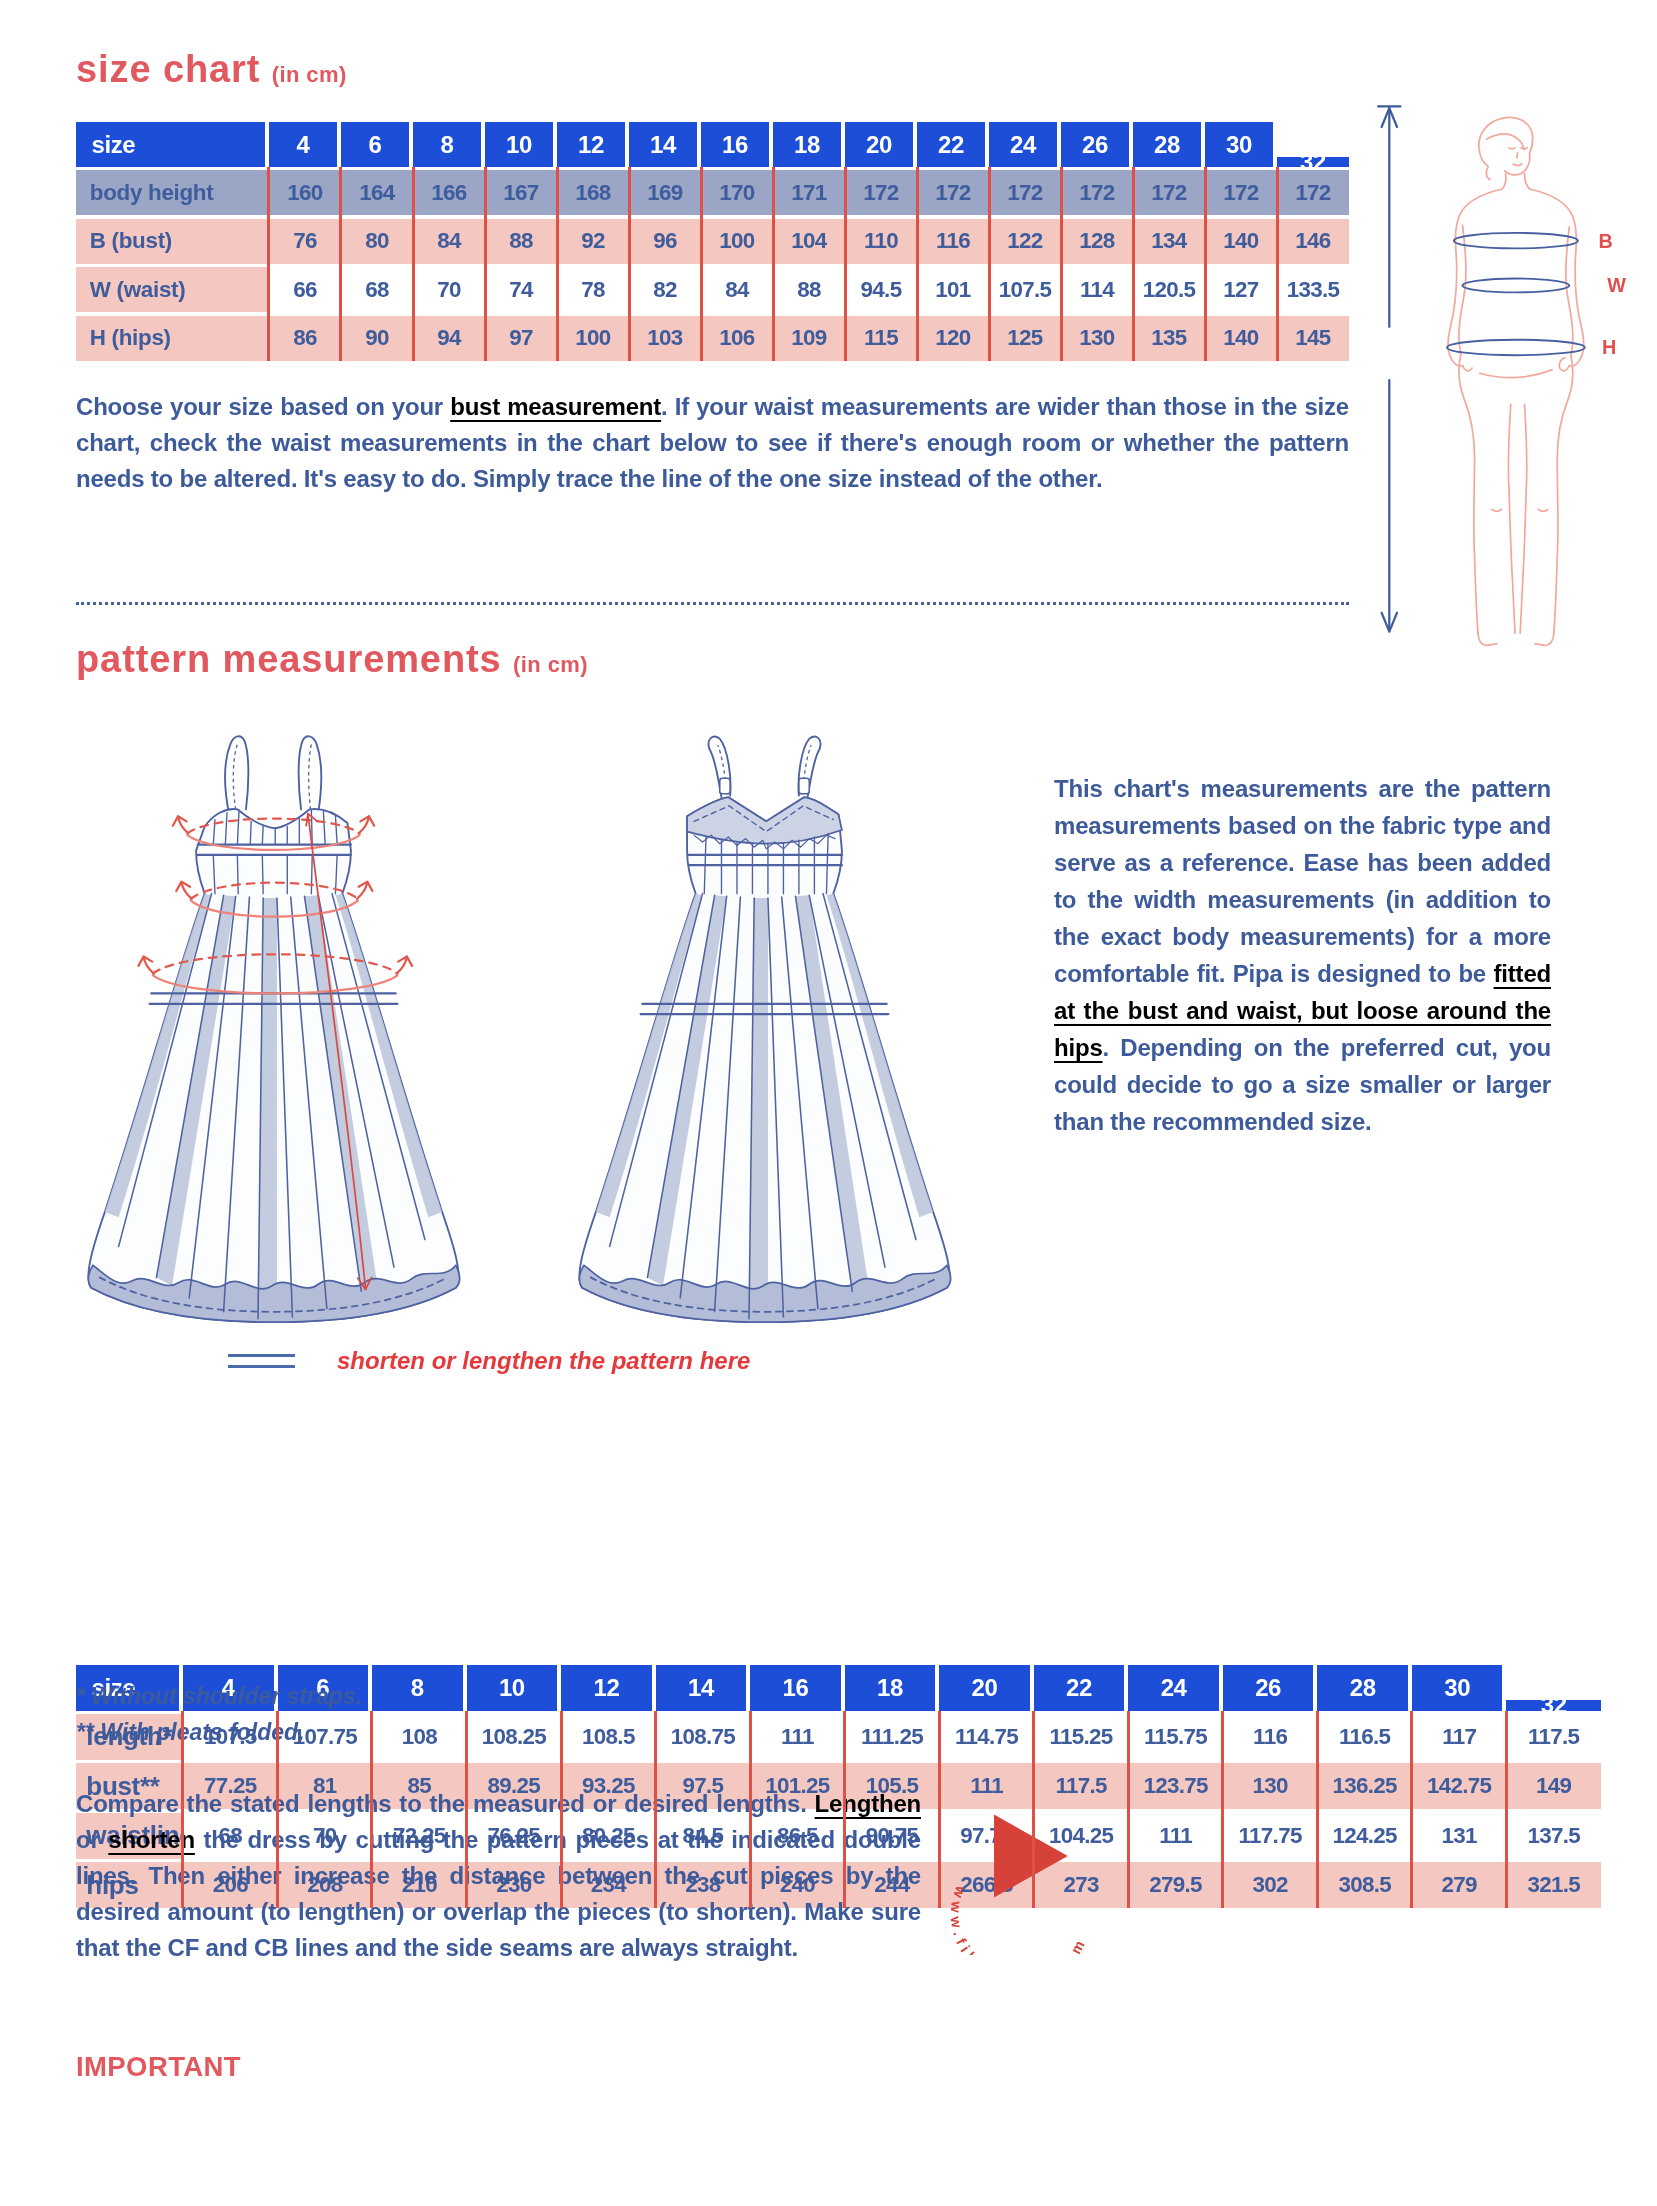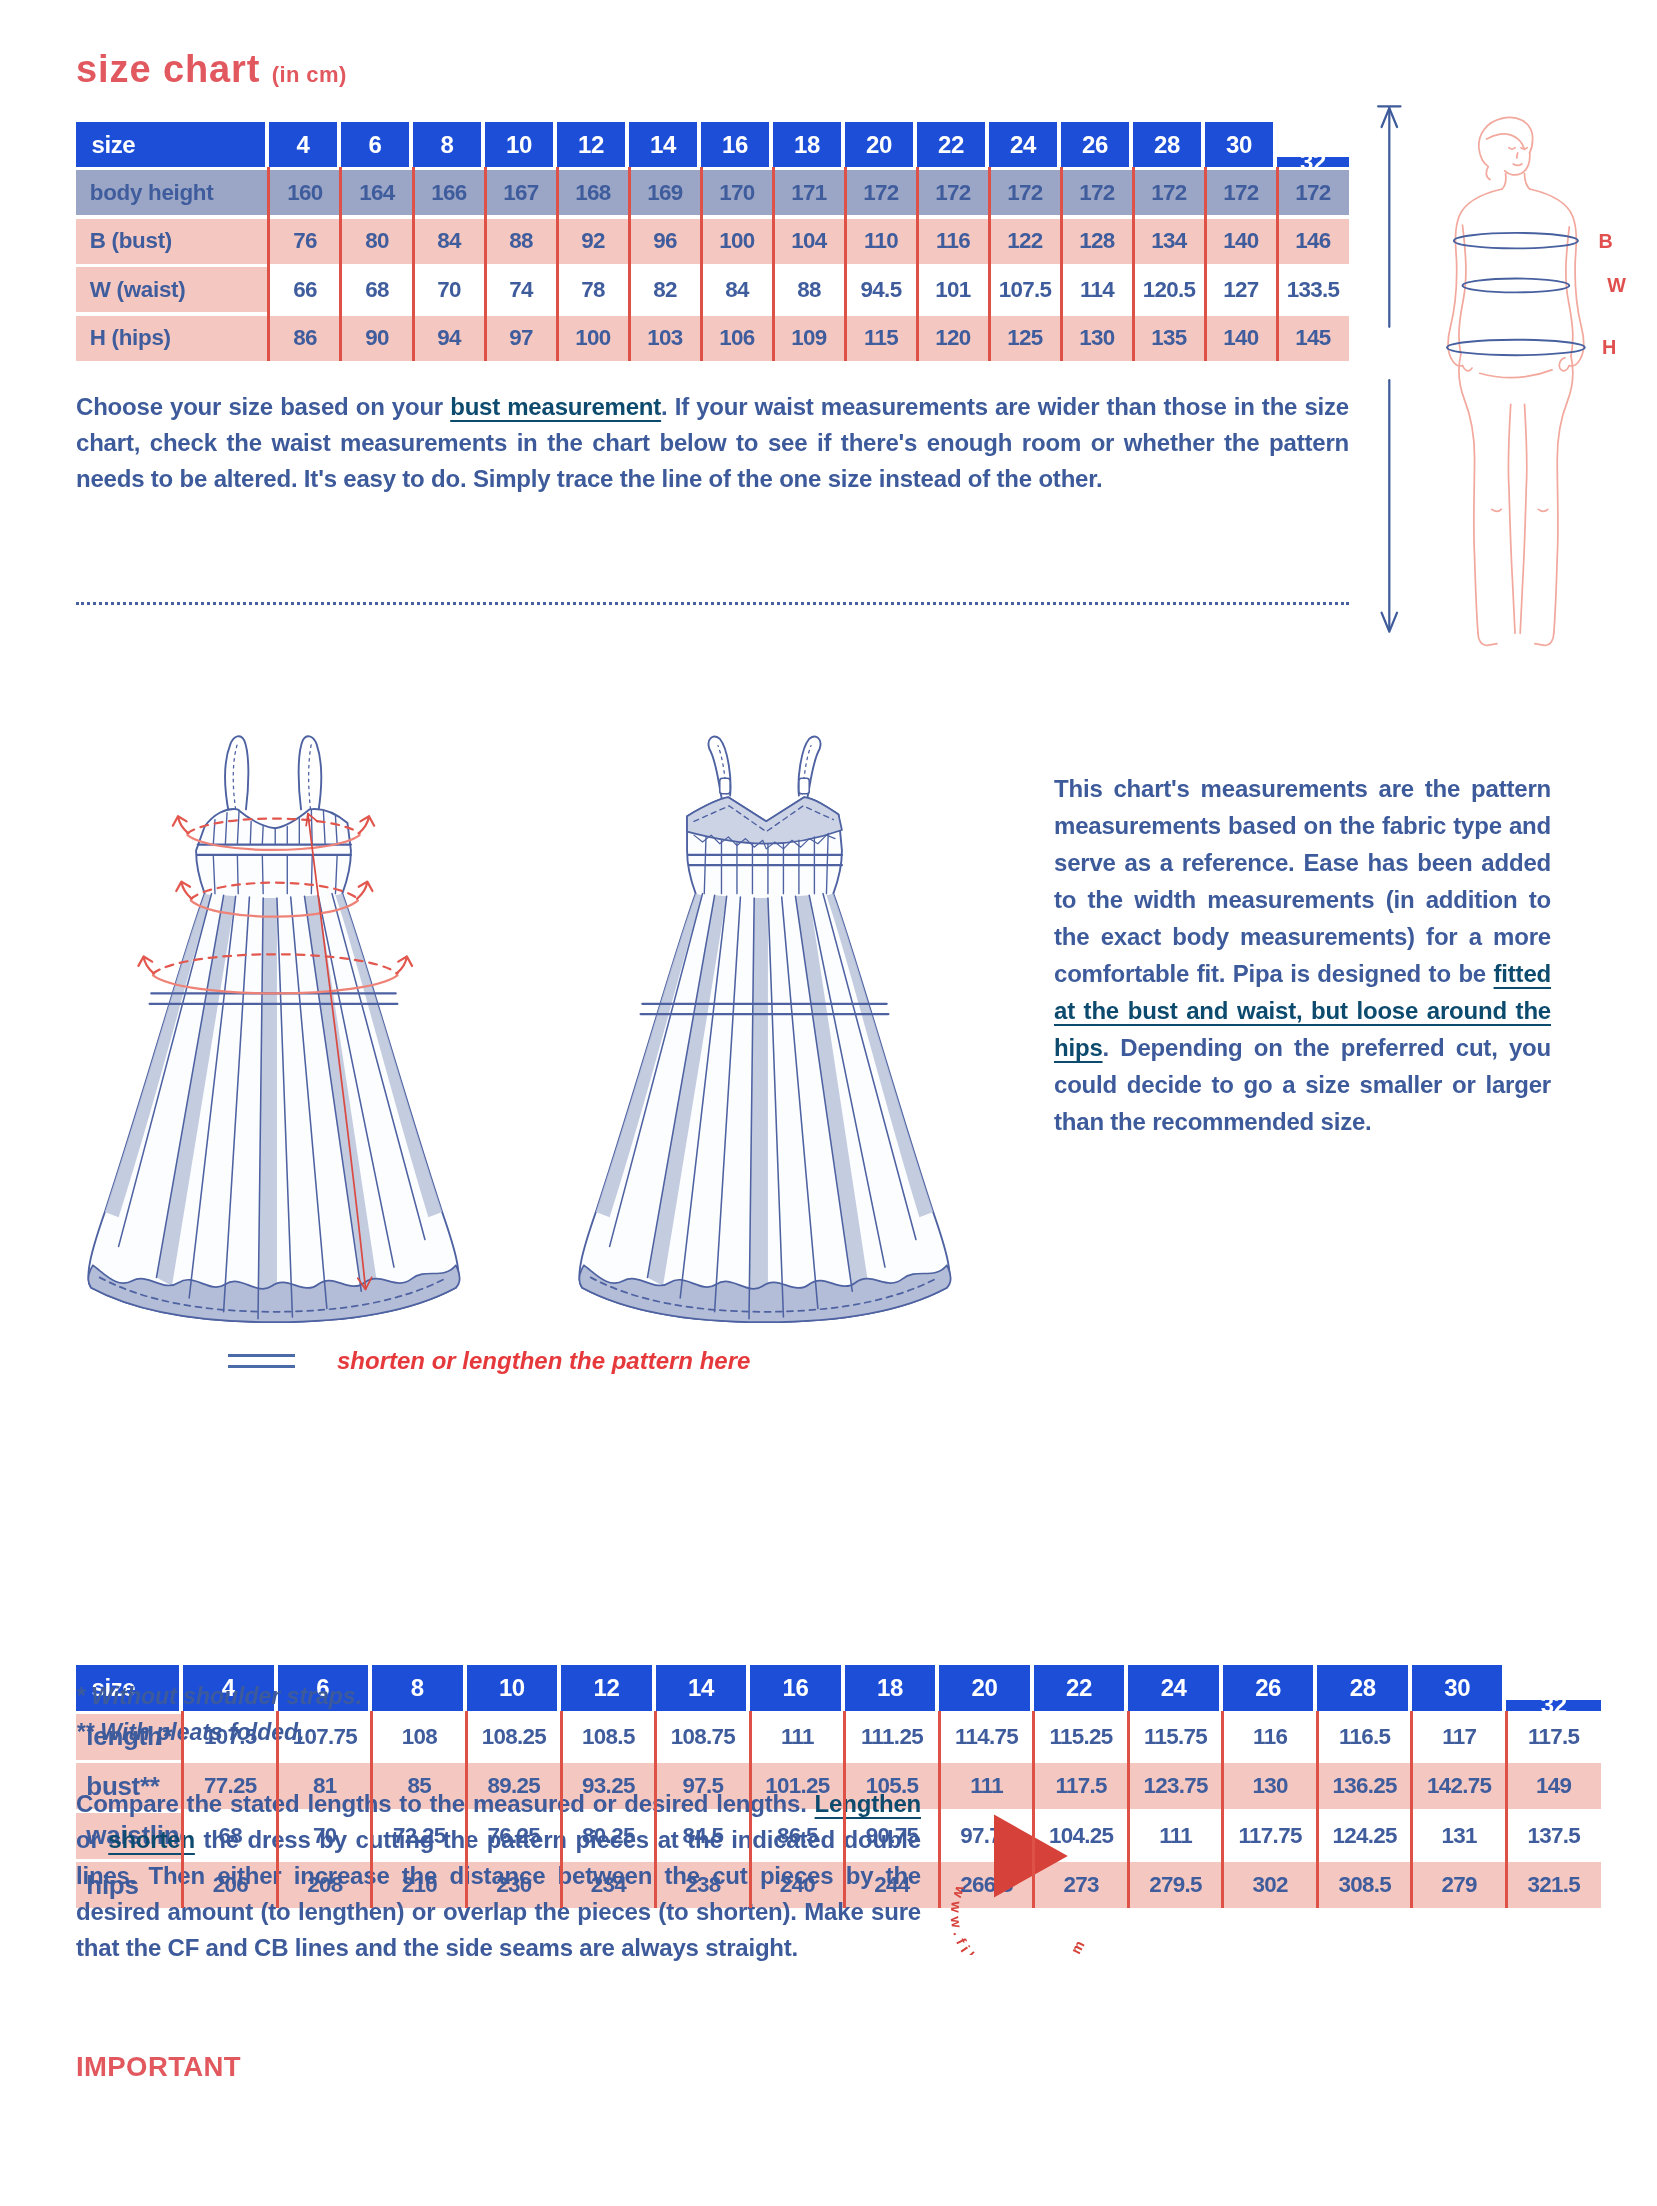--- a/index.html
+++ b/index.html
@@ -8,21 +8,21 @@
   .abs{position:absolute;}
 
   
   .h-coral{color:#e2585f;font-weight:800;font-size:38px;letter-spacing:0.9px;}
   .h-coral .unit{font-size:22px;letter-spacing:0.4px;}
 
   
   .para{color:#3d5a9b;font-weight:700;font-size:24px;line-height:36px;
         text-align:justify;letter-spacing:-0.2px;}
   .para-right{line-height:37px;}
-  .red-u{color:#0c4a6e;text-decoration:underline;text-decoration-thickness:2.2px;
+  .red-u{color:#000000;text-decoration:underline;text-decoration-thickness:2.2px;
          text-underline-offset:5.2px;}
 
   .dotted-sep{border-top:3.4px dotted #47609f;height:0;}
 
   
   .mtable{display:grid;position:relative;row-gap:3.4px;column-gap:0;}
   .th{background:#1d4ed8;color:#fff;display:flex;align-items:center;justify-content:center;
       font-weight:700;font-size:24px;border-right:4.3px solid #fff;letter-spacing:-0.4px;}
   .th-label{justify-content:flex-start;padding-left:15.5px;}
   .th-last{border-right:none;margin-top:35px;}
@@ -194,20 +194,24 @@
     </g>
     <g fill="#e0504f" font-size="23" font-weight="bold" font-family="Liberation Sans, sans-serif">
       <text x="270" y="176">B</text>
       <text x="280" y="228">W</text>
       <text x="274" y="300">H</text>
     </g>
   </svg>
 
   <div class="abs dotted-sep" style="left:76px;top:602px;width:1273px;"></div>
 
+  <div class="abs h-coral" style="left:76px;top:638px;">
+    <span>pattern measurements</span>
+    <span class="unit">(in cm)</span>
+  </div>
 
   <svg class="abs" style="left:67px;top:730px;" width="413" height="594" viewBox="0 0 480 690">
     <g stroke="#4e62a2" stroke-width="2.2" fill="none" stroke-linecap="round" stroke-linejoin="round">
 
       <g>
         <path d="M188,96 C182,64 182,36 190,16 C194,6 202,4 206,12 C212,26 212,60 208,92"></path>
         <path d="M196,92 C192,64 192,36 198,16" stroke-dasharray="3 5" stroke-width="1.5"></path>
         <path d="M272,92 C268,60 268,26 274,12 C278,4 286,6 290,16 C297,36 297,64 292,96"></path>
         <path d="M283,92 C280,64 280,36 284,16" stroke-dasharray="3 5" stroke-width="1.5"></path>
       </g>

